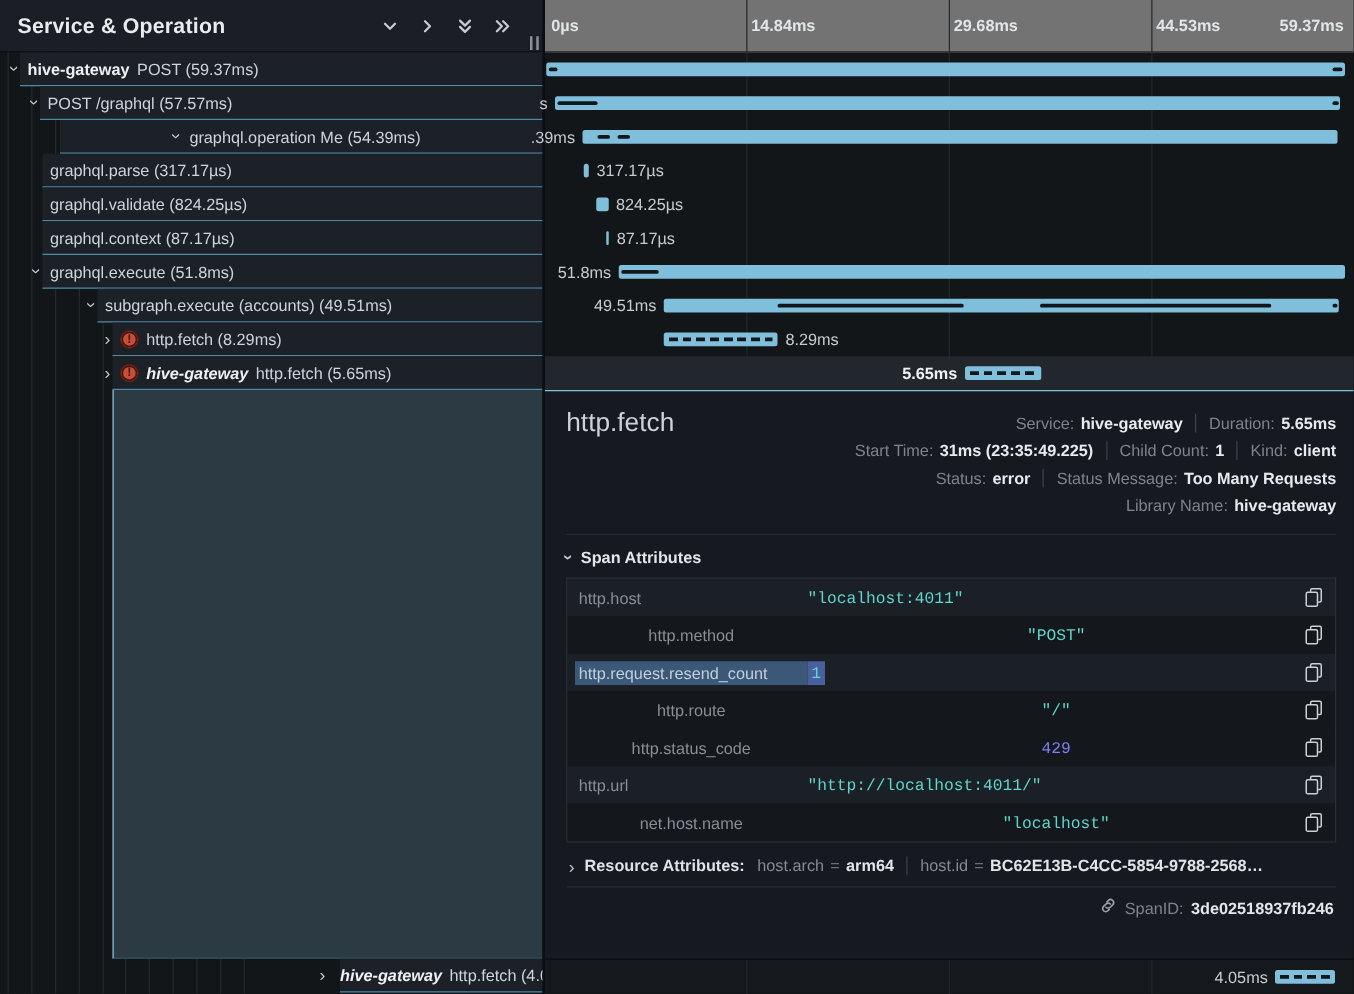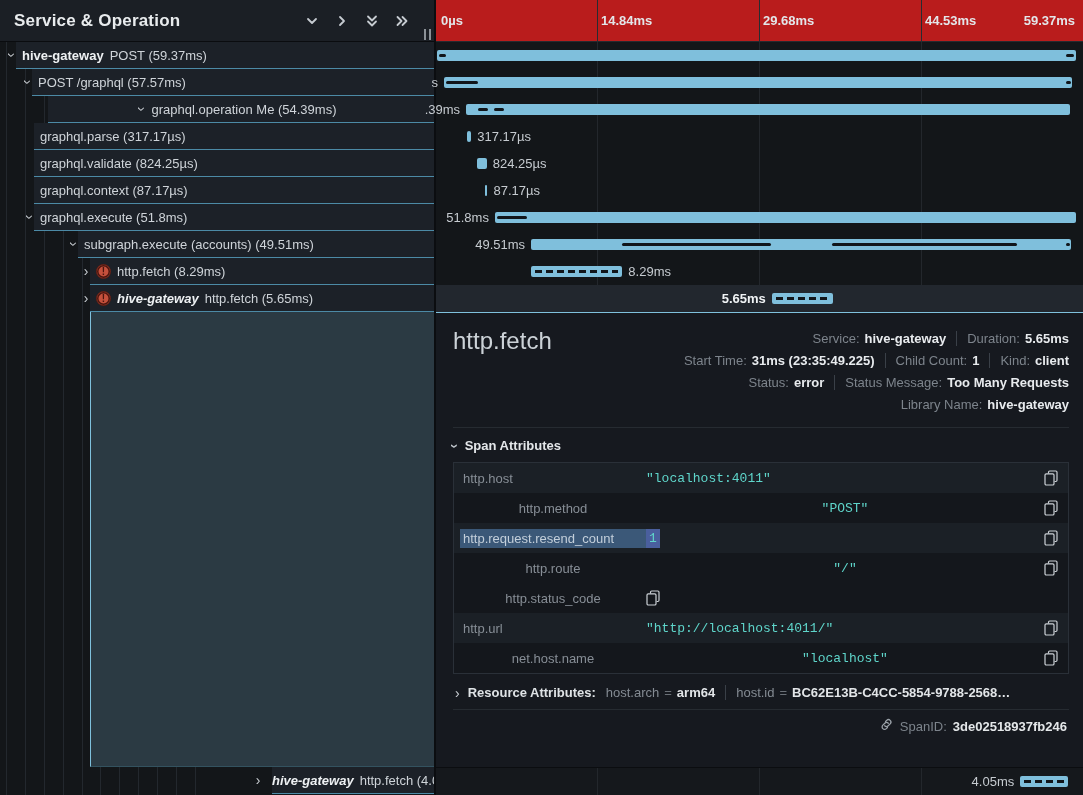--- a/index.html
+++ b/index.html
@@ -36,21 +36,21 @@
     margin-right:6px; }
   .d0 .strip{margin-left:16px;} .d1 .strip{margin-left:32px;} .d2 .strip{margin-left:48px;justify-content:center;}
   .d3 .strip{margin-left:34px;} .d4 .strip{margin-left:78px;} .d5 .strip{margin-left:90px;}
   .dbot .strip{margin-left:272px;} .dbot .chev{margin-left:-26px; margin-right:8px;}
 
   .expanded-area { position:absolute; left:90px; top:270px; width:344px; height:455px;
     background:#2b3a43; border-left:1px solid #7fc1dd; border-bottom:1px solid #33525f; }
 
   
   .right-pane { position:absolute; left:436px; top:0; width:647px; height:795px; background:#131619; }
-  .tl-header { position:absolute; left:0; top:0; width:647px; height:42px; background:#b91c1c;
+  .tl-header { position:absolute; left:0; top:0; width:647px; height:42px; background:#737373;
     border-bottom:1px solid #26292f; }
   .tl-header .tick { position:absolute; top:13px; font-size:13px; font-weight:600; color:#e3e6e9; }
   .tl-header .hsep { position:absolute; top:0; width:1px; height:42px; background:#272c31; }
 
   .wf-body { position:absolute; left:0; top:42px; width:647px; height:753px; }
   .grid { position:absolute; top:0; width:1px; height:753px; background:#23272c; }
   .wf-row { position:absolute; left:0; width:647px; height:27px; }
   .wf-row.sel { background:#22272e; }
   .bar { position:absolute; top:8px; height:11px; background:#7fbfdc; border-radius:2px; }
   .bar .seg { position:absolute; top:4px; height:3px; background:#11161b; border-radius:2px; }
@@ -59,21 +59,21 @@
   .wf-label { position:absolute; top:6px; font-size:13px; color:#c6cbd0; white-space:nowrap; }
   .lbl-left { margin-right:6px; } .lbl-right { margin-left:6px; }
   .wf-label.bold { color:#f0f3f5; font-weight:bold; }
   .wf-bottom { position:absolute; left:0; top:725px; width:647px; height:28px; background:#15181c;
     border-top:1px solid #0b0d10; }
 
   
   .detail { position:absolute; left:0; top:270px; width:647px; height:455px; background:#16191f;
     border-top:1px solid #7fc1dd; padding:14px 14px 0 17px; }
   .det-head { display:flex; align-items:flex-start; }
-  .det-title { font-size:24px; color:#ccd2d7; font-weight:400; flex:0 0 auto; }
+  .det-title { font-size:21px; color:#ccd2d7; font-weight:400; flex:0 0 auto; }
   .det-meta { margin-left:auto; text-align:right; }
   .meta-line { display:flex; justify-content:flex-end; align-items:center; height:22px;
     font-size:13px; color:#7d848c; }
   .meta-line b { color:#e8ebee; margin-left:5px; }
   .vdiv { display:inline-block; width:1px; height:15px; background:#3a4048; margin:0 10px; }
   .sect-rule { border:none; border-top:1px solid #262b31; margin:12px 0 0 0; }
   .attr-title { display:flex; align-items:center; gap:7px; margin:10px 0 9px 0;
     font-size:13px; font-weight:bold; color:#e4e7ea; }
   .attr-title .chev { margin:0; width:auto; color:#c0c6cc; }
   .attr-table { border:1px solid #2a3038; }
@@ -377,20 +377,21 @@
             <span class="attr-val">"/"</span>
             <span class="copy-btn">
                 <svg width="14" height="16" viewBox="0 0 14 16" fill="none" stroke="#ccd1d6" stroke-width="1.2" stroke-linecap="round">
                   <path d="M4.5 3V2.2A1.2 1.2 0 0 1 5.7 1h6.1A1.2 1.2 0 0 1 13 2.2v8.1a1.2 1.2 0 0 1-1.2 1.2H11"></path>
                   <rect x="1" y="3.8" width="9" height="11.2" rx="1.3"></rect>
                 </svg>
               </span>
           </div>
           <div class="attr-row base">
             <span class="attr-key">http.status_code</span>
+            <span class="attr-val num">429</span>
             <span class="copy-btn">
                 <svg width="14" height="16" viewBox="0 0 14 16" fill="none" stroke="#ccd1d6" stroke-width="1.2" stroke-linecap="round">
                   <path d="M4.5 3V2.2A1.2 1.2 0 0 1 5.7 1h6.1A1.2 1.2 0 0 1 13 2.2v8.1a1.2 1.2 0 0 1-1.2 1.2H11"></path>
                   <rect x="1" y="3.8" width="9" height="11.2" rx="1.3"></rect>
                 </svg>
               </span>
           </div>
           <div class="attr-row alt">
             <span class="attr-key">http.url</span>
             <span class="attr-val">"http://localhost:4011/"</span>

